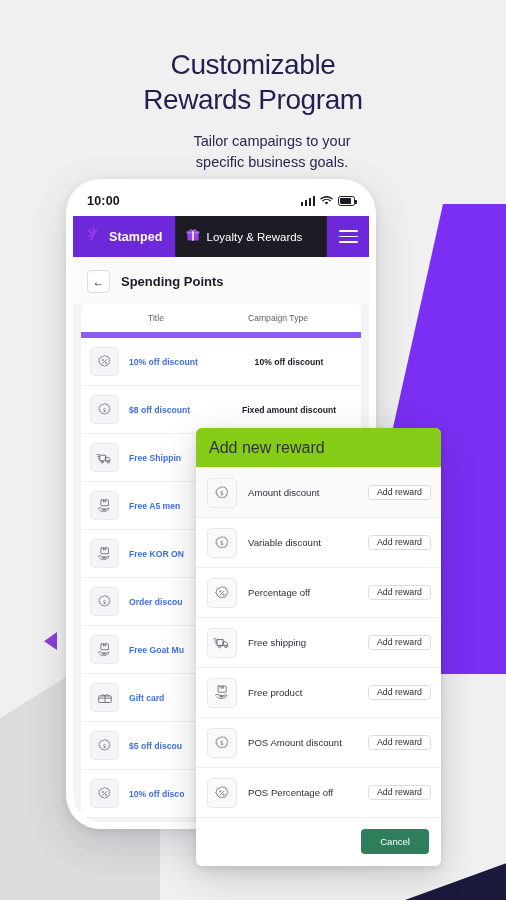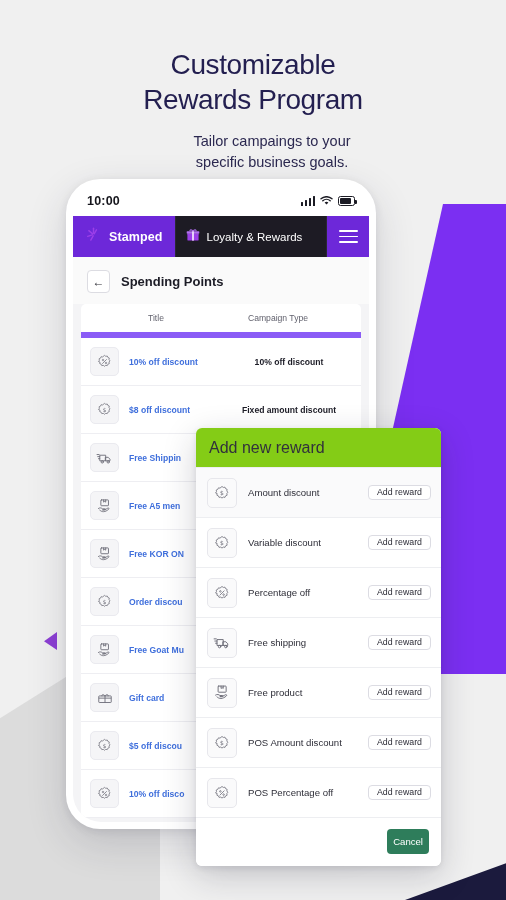--- a/index.html
+++ b/index.html
@@ -214,21 +214,21 @@
   }
   .modal-foot {
     display:flex; justify-content:flex-end;
     padding:11px 12px 12px 12px;
     border-top:1px solid #edeef1;
     background:#fff;
   }
   .cancel-btn {
     background:#2e7d5b; color:#fff;
     border:none; border-radius:4px;
-    font-size:9.6px; padding:7px 6px;
+    font-size:9.6px; padding:7px 19px;
     font-family:"Liberation Sans", sans-serif;
   }
 </style>
 </head>
 <body>
 
 <div class="bg-layer">
   <div class="shape-purple"></div>
   <div class="shape-gray"></div>
   <div class="shape-purple-tip"></div>

